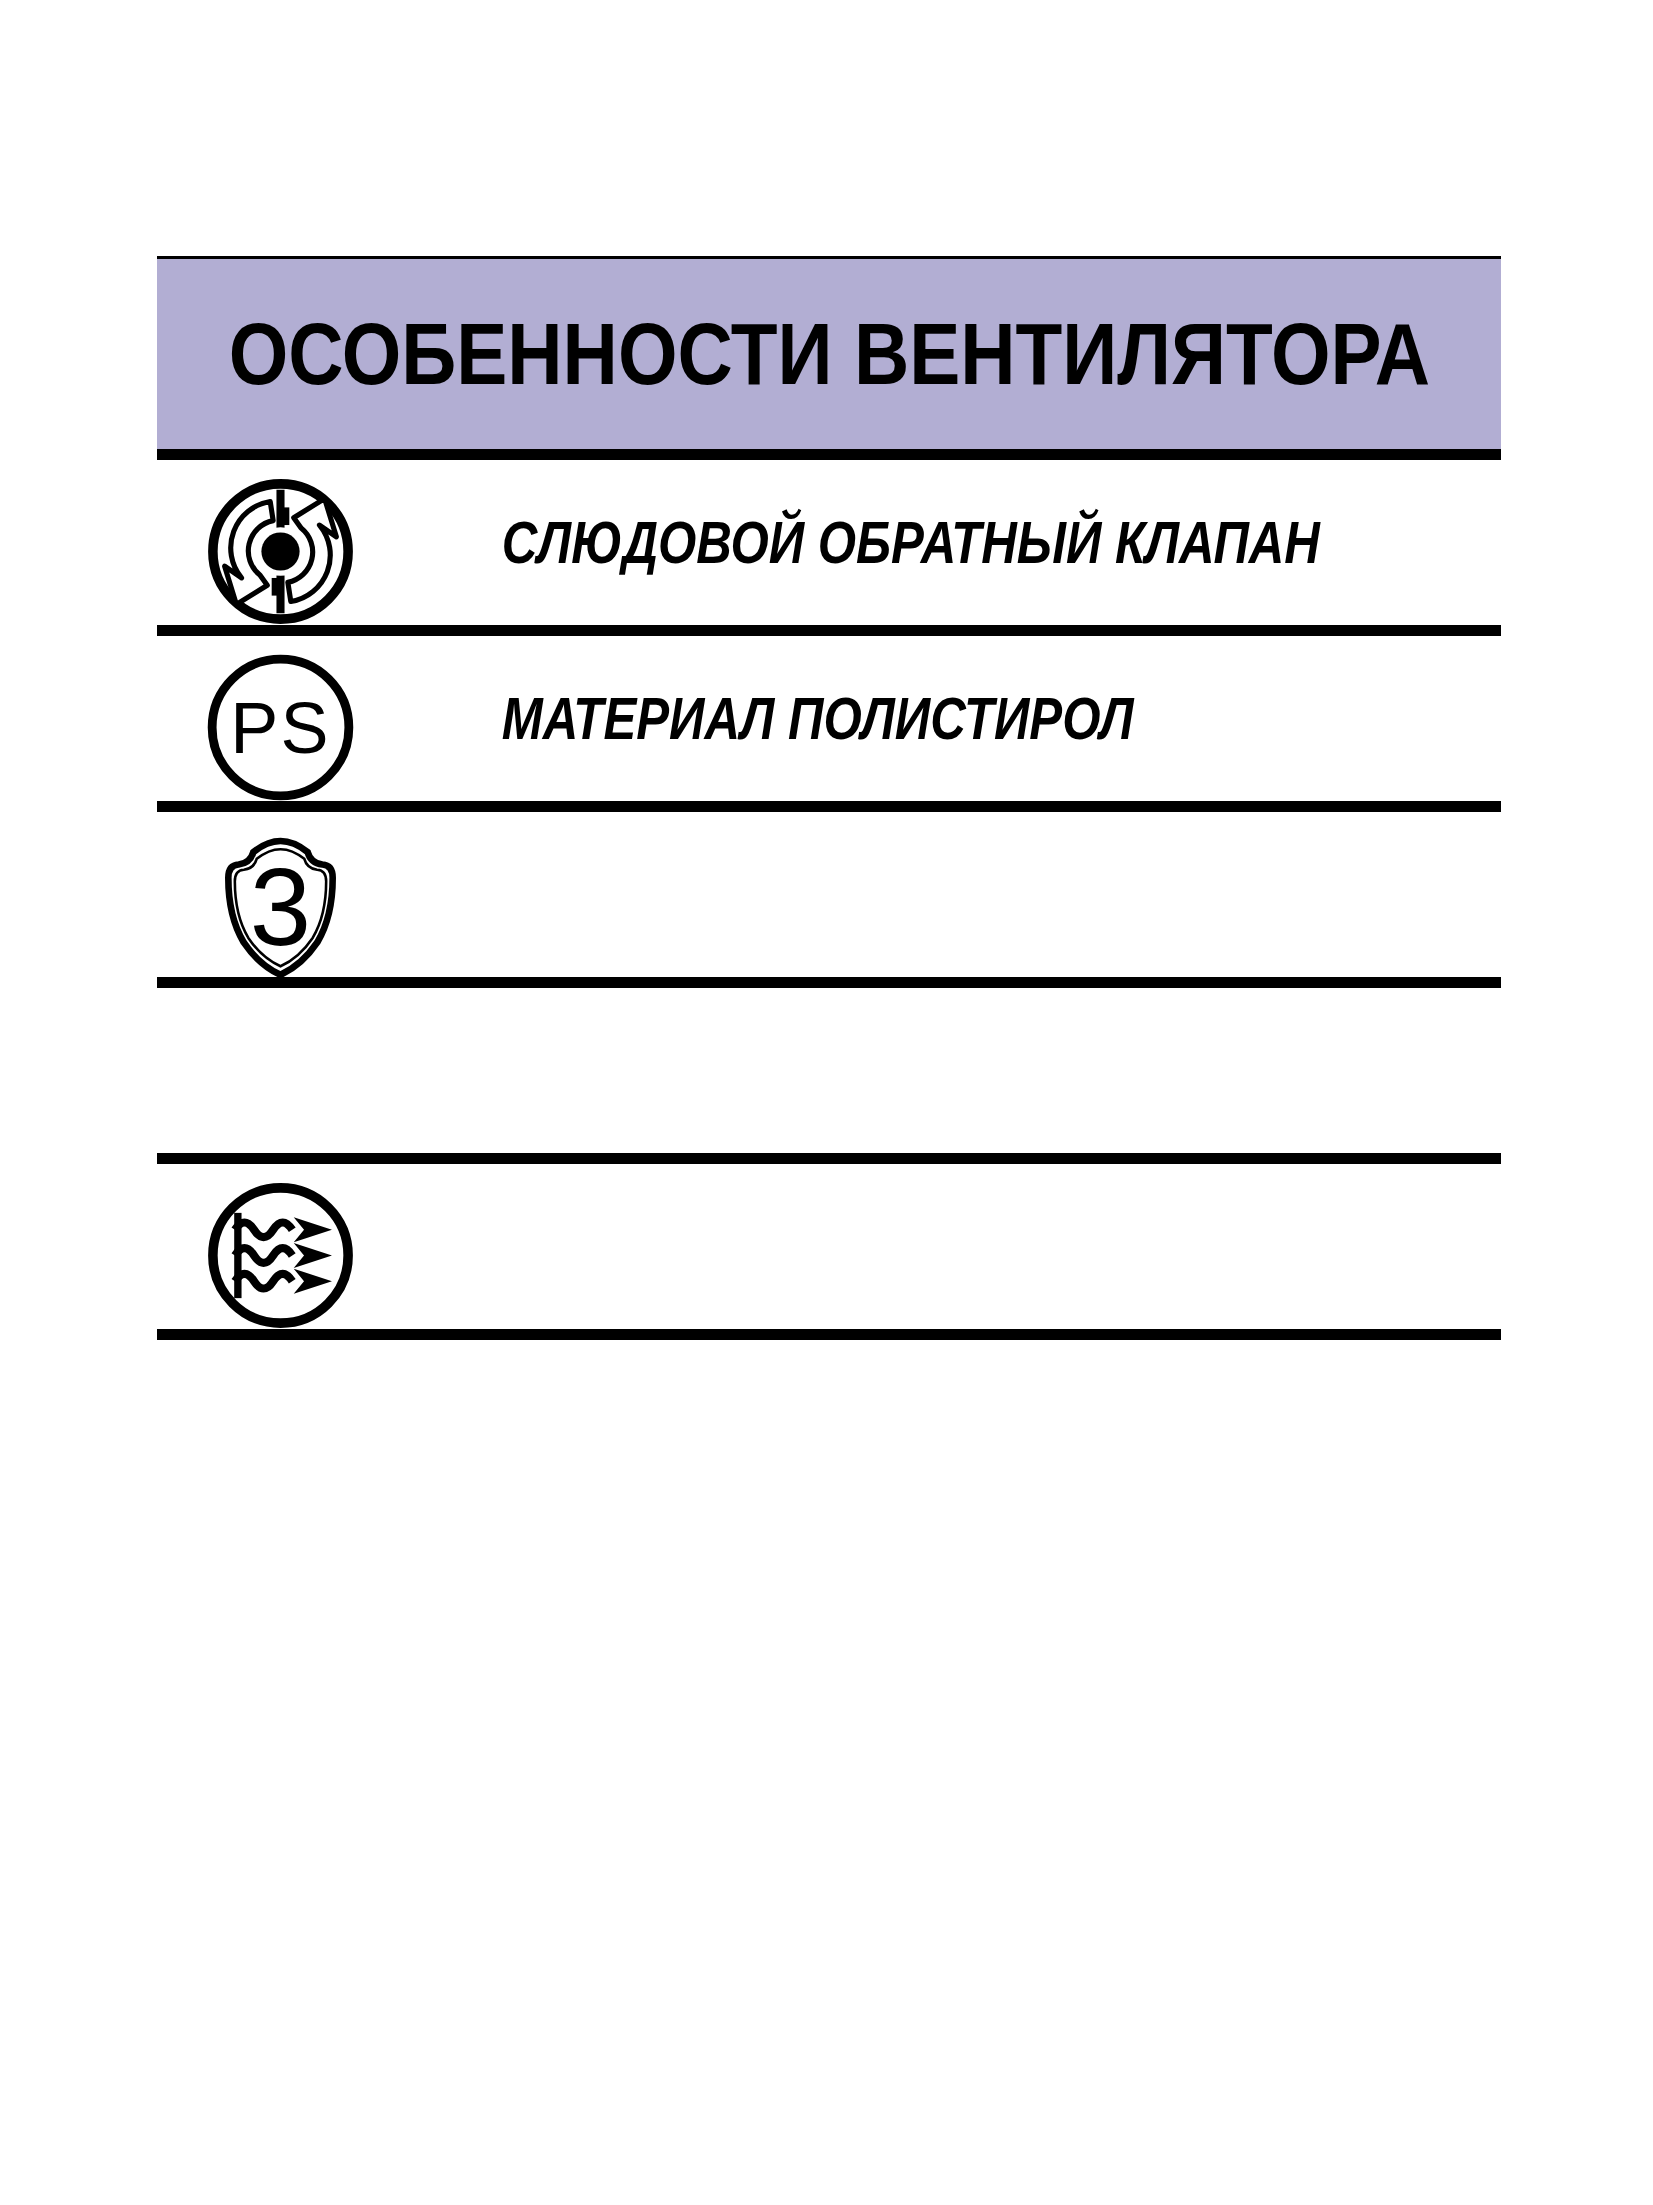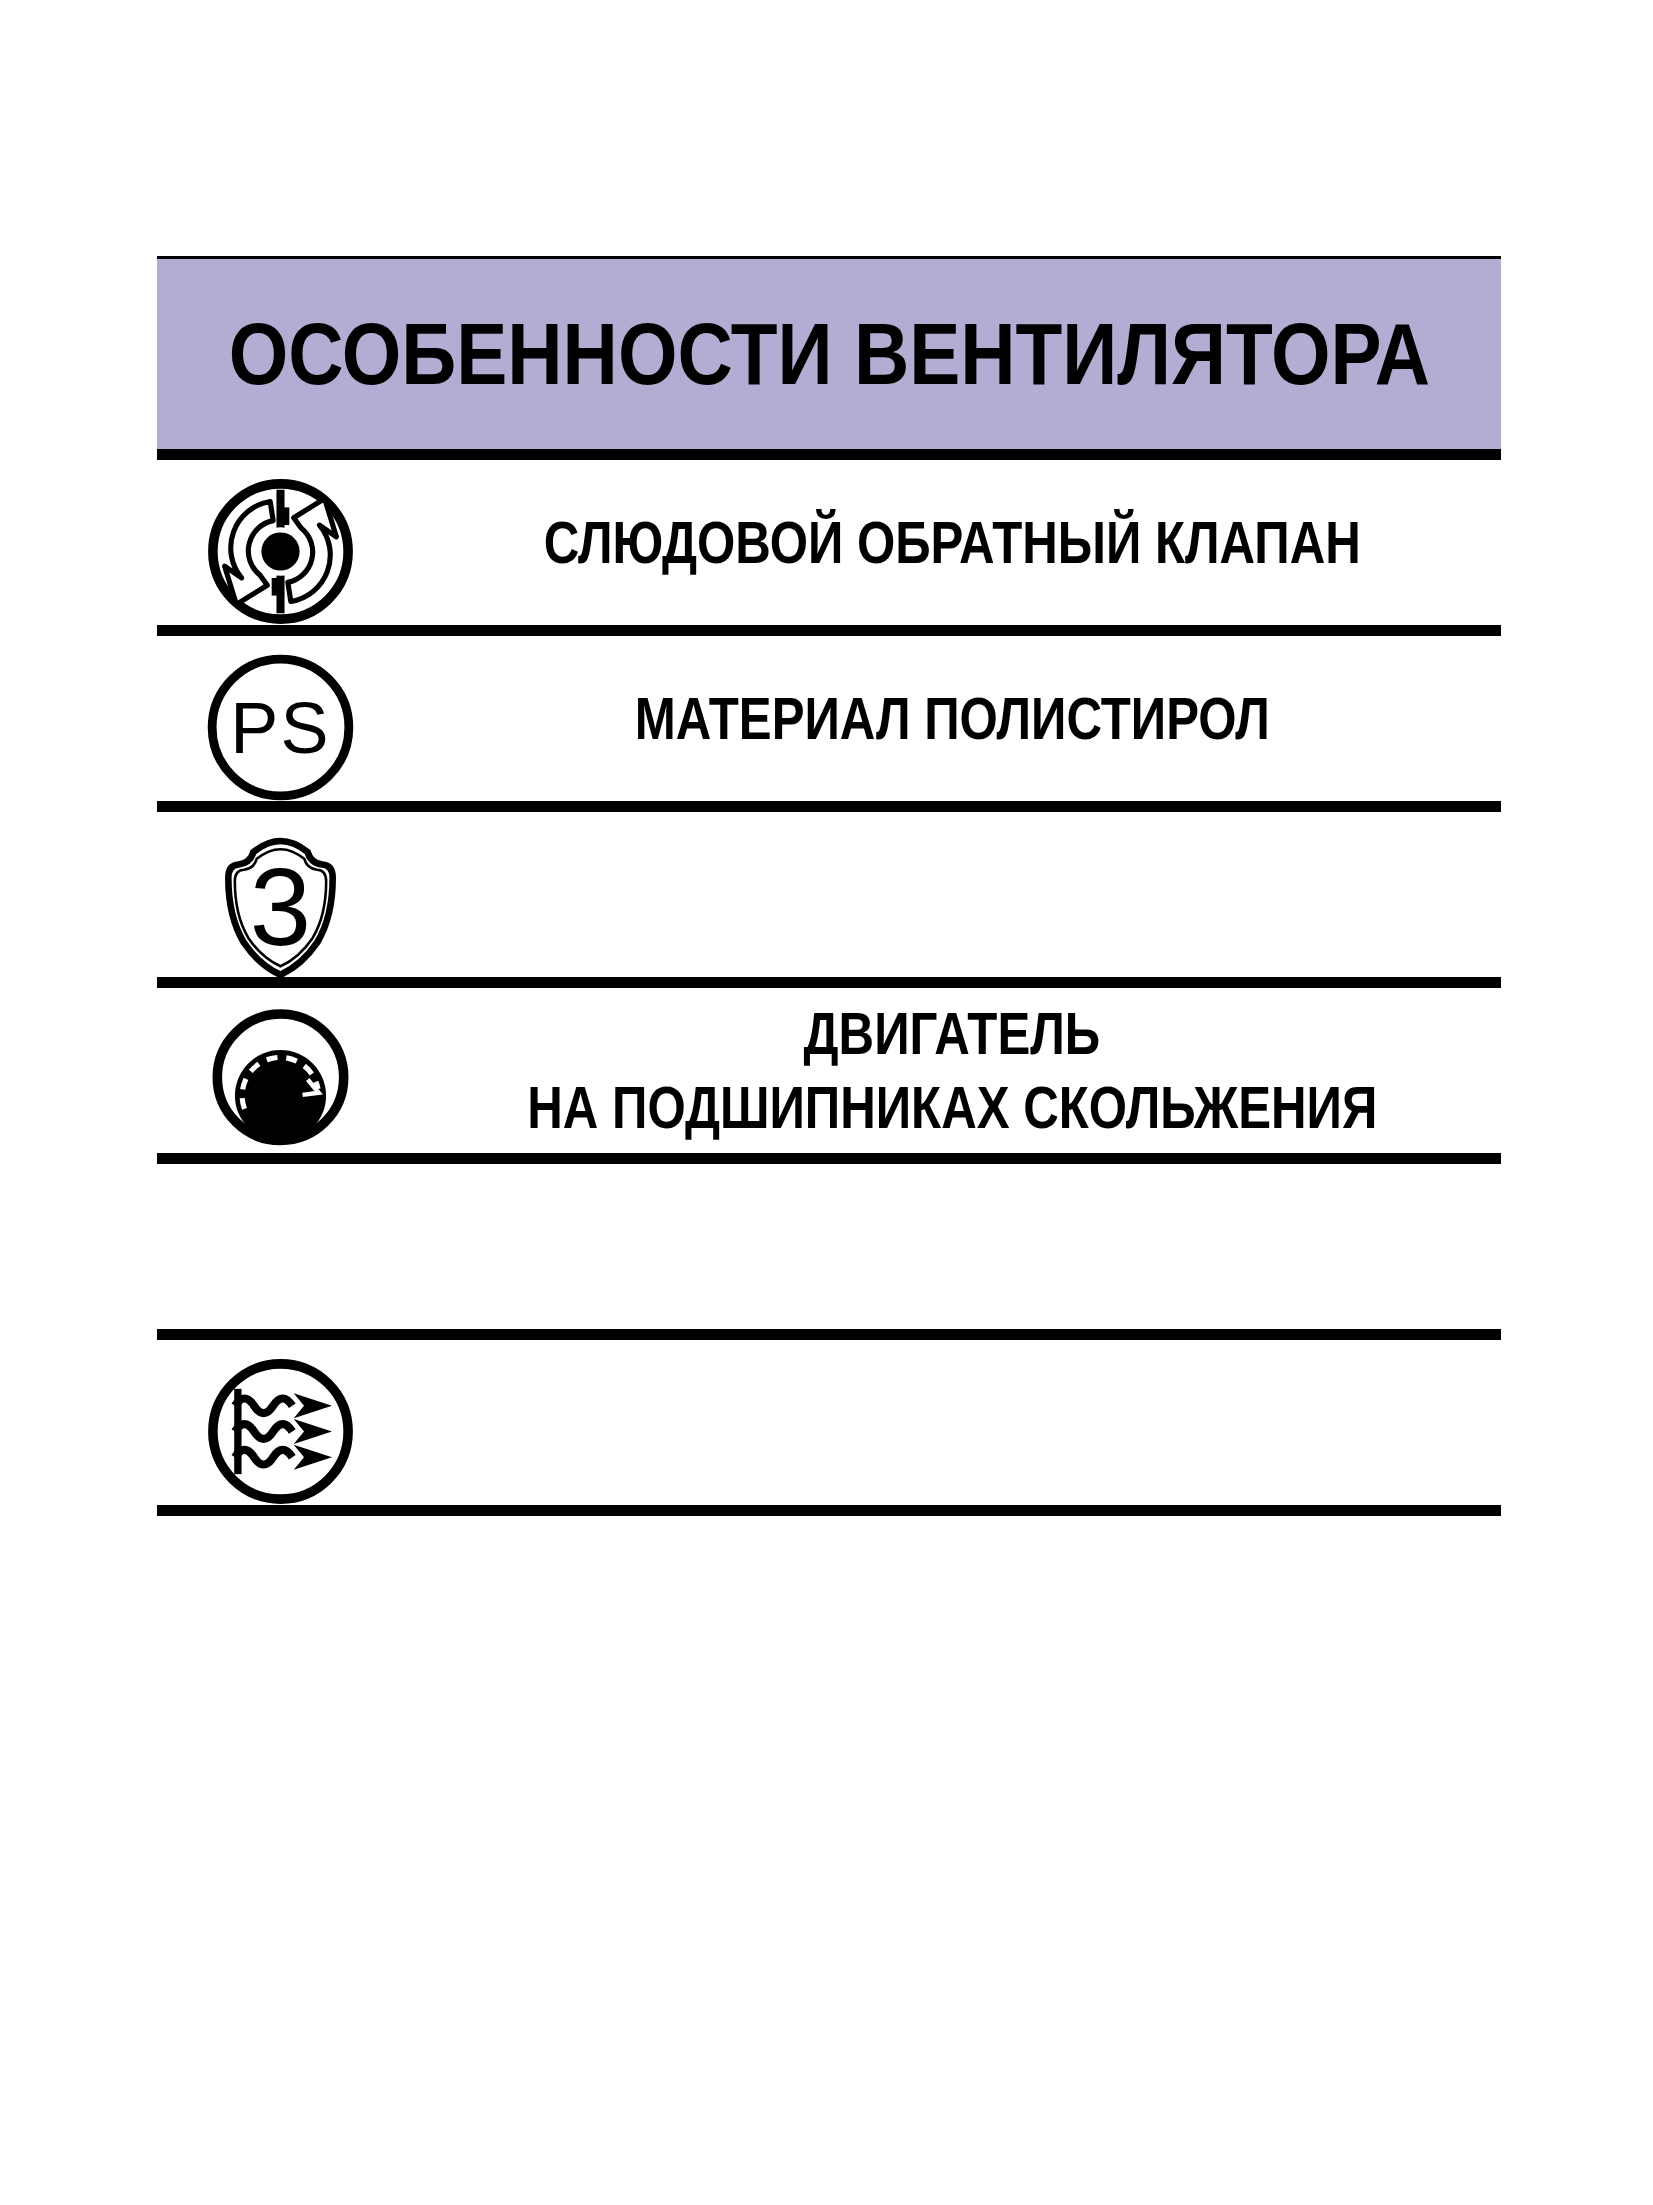--- a/index.html
+++ b/index.html
@@ -22,21 +22,21 @@
     letter-spacing:0px;
   }
 
   .feature-row{
     box-sizing:border-box;
     height:176px; 
     border-bottom:11.8px solid #000;
     display:flex;align-items:stretch;
   }
   .icon-cell{width:246px;display:flex;align-items:flex-end;justify-content:center;flex:none;}
-  .text-cell{flex:1;display:flex;flex-direction:column;align-items:center;justify-content:center;}
+  .text-cell{flex:1;display:flex;flex-direction:column;justify-content:center;font-style:italic;}
   .feature-line{
     display:inline-block;white-space:nowrap;
     font-weight:bold;font-size:60px;line-height:74px;color:#000;
     transform:scaleX(0.82);transform-origin:center;
   }
   .icon-svg{display:block;}
   .icon-svg text{font-family:"Liberation Sans",sans-serif;}
 </style>
 </head>
 <body>
@@ -82,34 +82,20 @@
       <div class="icon-cell">
         <svg class="icon-svg" width="147" height="147" viewBox="0 0 200 200">
           <path d="M 63 30 Q 82 15 100 15 Q 118 15 137 30 Q 141 45 157 47 Q 171 48 171 65 Q 171 118 150 153 Q 129 184 100 197 Q 71 184 50 153 Q 29 118 29 65 Q 29 48 43 47 Q 59 45 63 30 Z" fill="none" stroke="#000" stroke-width="9"></path>
           <path d="M 63 30 Q 82 15 100 15 Q 118 15 137 30 Q 141 45 157 47 Q 171 48 171 65 Q 171 118 150 153 Q 129 184 100 197 Q 71 184 50 153 Q 29 118 29 65 Q 29 48 43 47 Q 59 45 63 30 Z" fill="none" stroke="#000" stroke-width="4" transform="translate(12.5,13) scale(0.875)"></path>
           <text x="100" y="156" text-anchor="middle" font-size="150" fill="#000">3</text>
         </svg>
       </div>
     </div>
 
 
-    <div class="feature-row">
-      <div class="icon-cell">
-        <svg class="icon-svg" width="147" height="147" viewBox="0 0 200 200">
-          <circle cx="100" cy="97" r="86" fill="none" stroke="#000" stroke-width="13"></circle>
-          <circle cx="100" cy="122" r="62" fill="#000"></circle>
-          <path d="M 51 140 A 52 52 0 1 1 151 113" fill="none" stroke="#fff" stroke-width="7" stroke-dasharray="15 12"></path>
-          <path d="M 137 100 L 152 118 L 130 121" fill="none" stroke="#fff" stroke-width="6"></path>
-        </svg>
-      </div>
-      <div class="text-cell">
-        <span class="feature-line">ДВИГАТЕЛЬ</span>
-        <span class="feature-line">НА ПОДШИПНИКАХ СКОЛЬЖЕНИЯ</span>
-      </div>
-    </div>
 
     <div class="feature-row">
     </div>
 
     <div class="feature-row">
       <div class="icon-cell">
         <svg class="icon-svg" width="147" height="147" viewBox="0 0 200 200">
           <circle cx="100" cy="100" r="92" fill="none" stroke="#000" stroke-width="13"></circle>
           <line x1="42" y1="42" x2="42" y2="158" stroke="#000" stroke-width="10"></line>
           <path d="M 38 65 q 13 -20 26 0 q 13 20 26 0 q 13 -20 26 0" fill="none" stroke="#000" stroke-width="11"></path>

